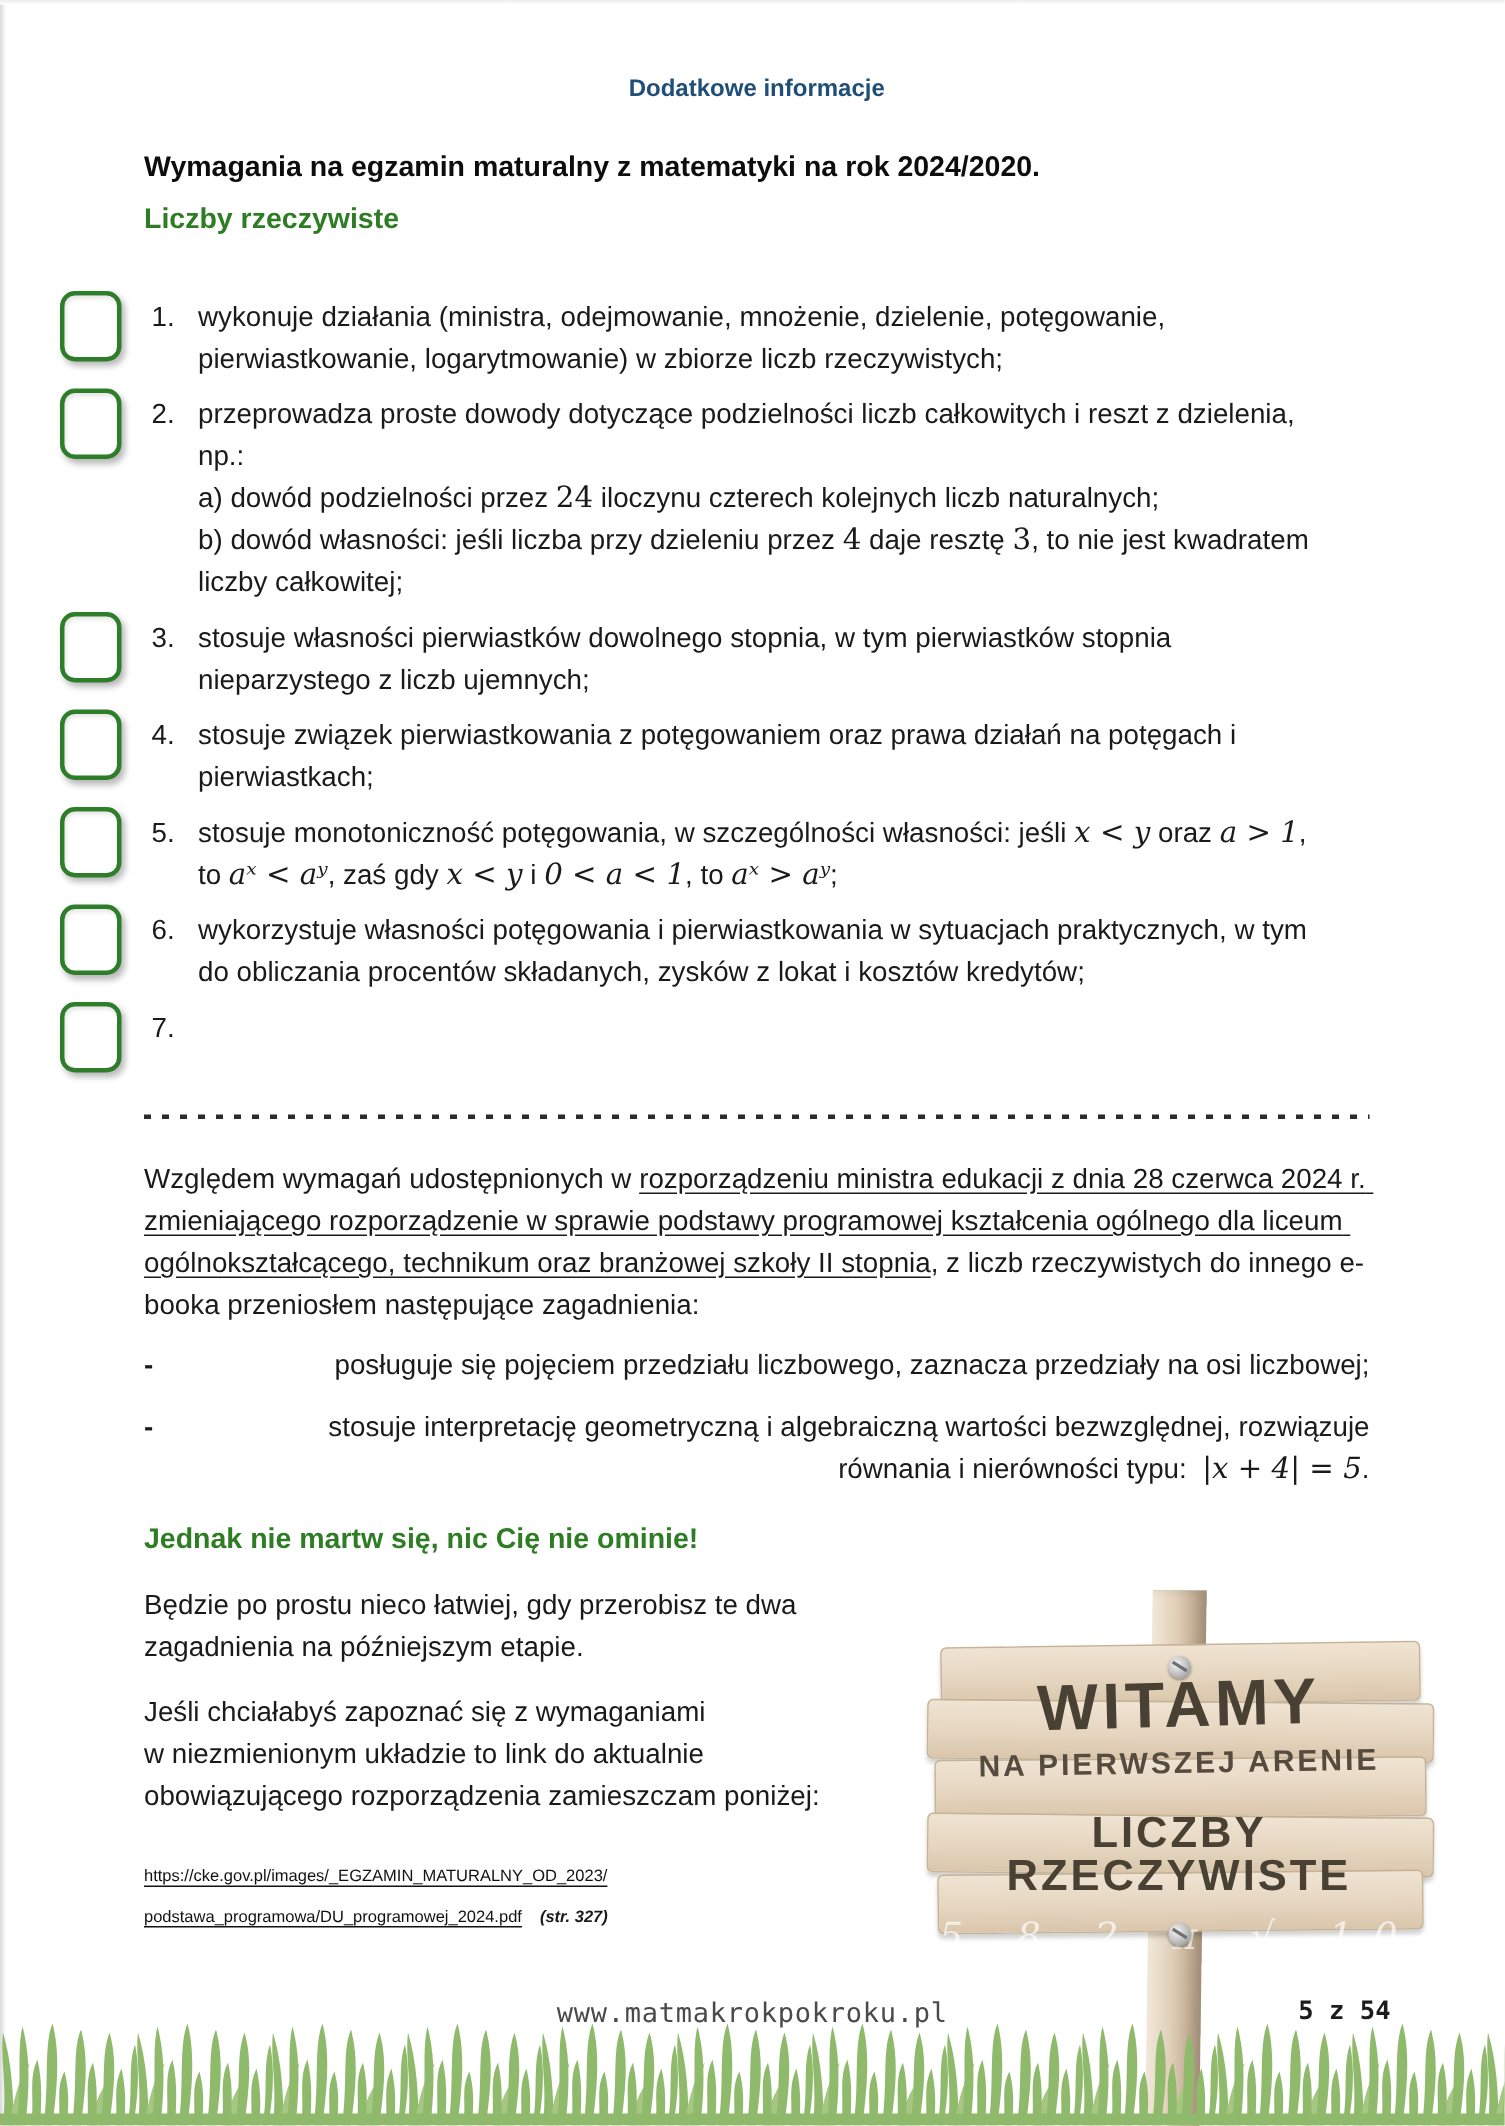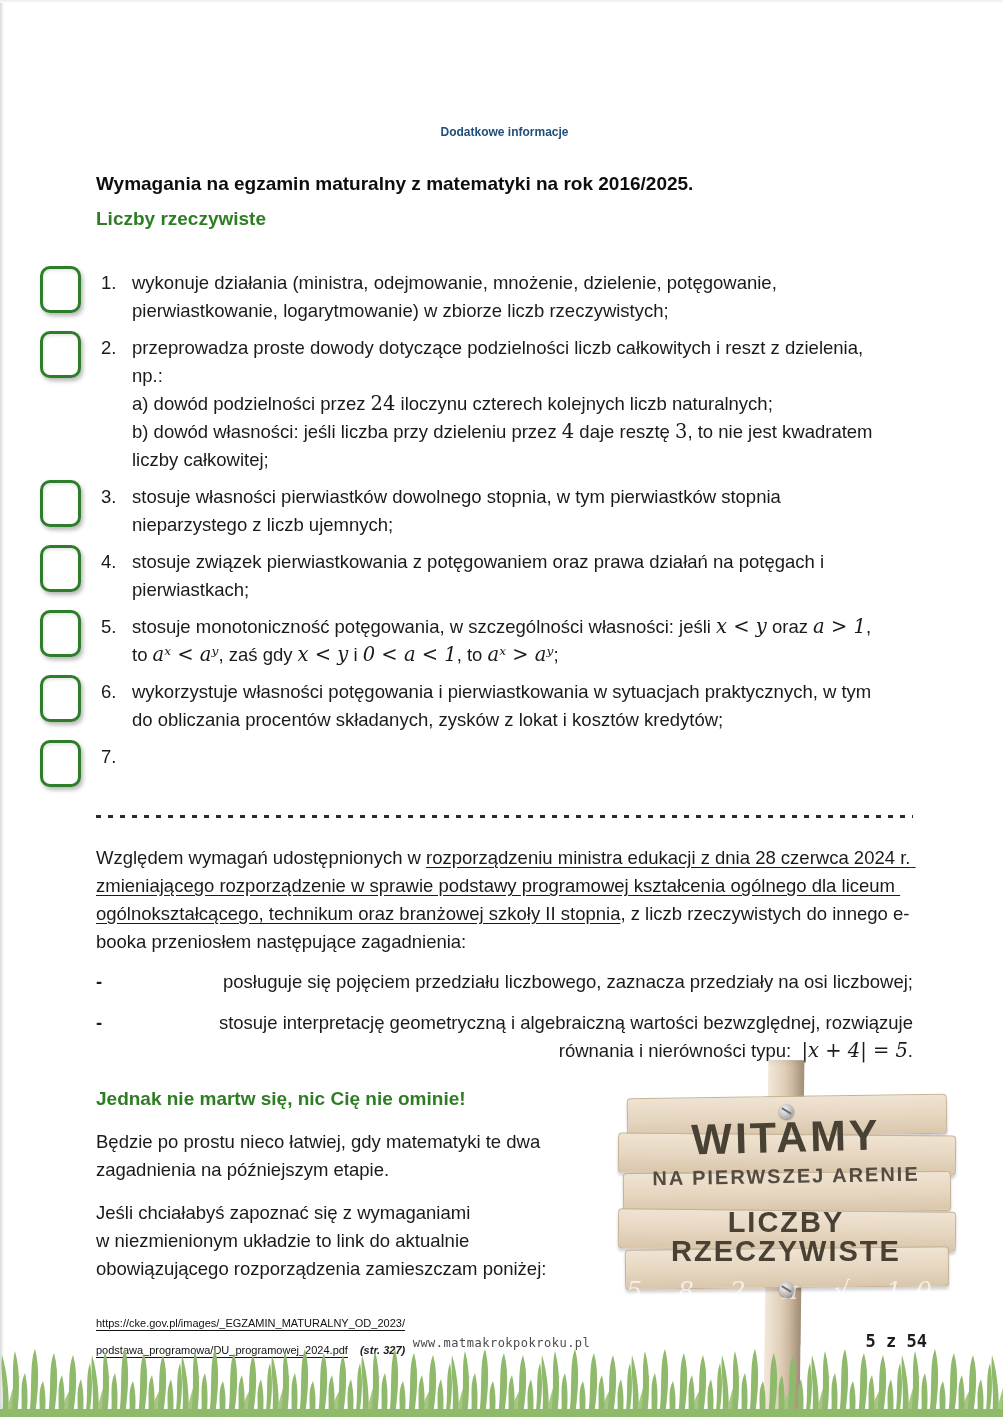--- a/index.html
+++ b/index.html
@@ -11,21 +11,21 @@
   }
   
   .page-edge-left{position:absolute;left:0;top:0;bottom:0;width:4px;
     background:linear-gradient(90deg,#d9d9d9,#ffffff);z-index:0;}
   .page-edge-top{position:absolute;left:0;top:0;right:0;height:3px;
     background:linear-gradient(180deg,#ececec,#ffffff);z-index:0;}
 
   .content{position:absolute;left:0;top:0;width:1003px;box-sizing:border-box;
     padding:0 90px 0 96px;z-index:1;}
 
-  .doc-title{margin-top:118px;text-align:center;font-size:12px;font-weight:bold;color:#1f4e79;}
+  .doc-title{margin-top:46px;text-align:center;font-size:16px;font-weight:bold;color:#1f4e79;}
   .doc-heading{margin-top:24px;font-size:19px;font-weight:bold;color:#0d0d0d;}
   .doc-subheading{margin-top:7px;font-size:19px;font-weight:bold;color:#2e7d24;}
 
   .req-list{margin-top:36px;margin-left:-56px;}
   .req-row{display:flex;align-items:flex-start;margin-bottom:9px;}
   .cbx{flex:0 0 auto;width:35px;height:41px;margin-top:-3px;margin-right:20px;
     border:3px solid #2e7d2b;border-radius:10px;background:#fff;
     box-shadow:2px 3px 4px rgba(0,0,0,.28), inset 1px 2px 3px rgba(0,0,0,.10);}
   .req-num{flex:0 0 auto;width:31px;}
   .req-text{flex:1 1 auto;white-space:pre-wrap;}
@@ -77,34 +77,34 @@
   .screw{position:absolute;width:15px;height:15px;border-radius:50%;z-index:3;
     background:radial-gradient(circle at 35% 35%,#f4f4f4,#bcbcbc 55%,#878787);
     box-shadow:0 1px 2px rgba(0,0,0,.4);}
   .screw::after{content:"";position:absolute;left:2px;right:2px;top:6px;height:2px;
     background:#6f6f6f;transform:rotate(32deg);}
   .screw-top{left:161px;top:44px;}
   .screw-bottom{left:161px;top:222px;}
 
   
   .footer-site{position:absolute;left:0;width:1003px;bottom:60px;text-align:center;z-index:3;
-    font-family:"DejaVu Sans Mono", monospace;font-size:12px;letter-spacing:.5px;color:#4a4a4a;}
+    font-family:"DejaVu Sans Mono", monospace;font-size:18px;letter-spacing:.5px;color:#4a4a4a;}
   .footer-page{position:absolute;right:76px;bottom:62px;z-index:3;
     font-family:"DejaVu Sans Mono", monospace;font-weight:bold;font-size:17px;color:#1c1c1c;}
   .grass{position:absolute;left:0;bottom:0;z-index:2;display:block;}
 </style>
 </head>
 <body>
 
 <div class="page-edge-left"></div>
 <div class="page-edge-top"></div>
 
 <div class="content">
   <div class="doc-title">Dodatkowe informacje</div>
-  <div class="doc-heading">Wymagania na egzamin maturalny z matematyki na rok 2016/2025.</div>
+  <div class="doc-heading">Wymagania na egzamin maturalny z matematyki na rok 2024/2020.</div>
   <div class="doc-subheading">Liczby rzeczywiste</div>
 
   <div class="req-list" id="req-list">
       <div class="req-row">
         <span class="cbx"></span>
         <span class="req-num">1.</span>
         <span class="req-text"><span>wykonuje działania (ministra, odejmowanie, mnożenie, dzielenie, potęgowanie,
 pierwiastkowanie, logarytmowanie) w zbiorze liczb rzeczywistych;</span></span>
       </div>
       <div class="req-row">
@@ -156,21 +156,21 @@
       <span class="bullet-text"><span>posługuje się pojęciem przedziału liczbowego, zaznacza przedziały na osi liczbowej;</span></span>
     </div>
     <div class="bullet-row">
       <span class="bullet-dash">-</span>
       <span class="bullet-text"><span>stosuje interpretację geometryczną i algebraiczną wartości bezwzględnej, rozwiązuje
 równania i nierówności typu:  </span><span class="math mi">|x + 4| = 5</span><span>.</span></span>
     </div>
   </div>
 
   <div class="encourage-heading">Jednak nie martw się, nic Cię nie ominie!</div>
-  <div class="para-block narrow">Będzie po prostu nieco łatwiej, gdy matematyki te dwa
+  <div class="para-block narrow">Będzie po prostu nieco łatwiej, gdy przerobisz te dwa
 zagadnienia na późniejszym etapie.</div>
   <div class="para-block narrow">Jeśli chciałabyś zapoznać się z wymaganiami
 w niezmienionym układzie to link do aktualnie
 obowiązującego rozporządzenia zamieszczam poniżej:</div>
 
   <div class="link-block narrow">
     <span class="url-line">https://cke.gov.pl/images/_EGZAMIN_MATURALNY_OD_2023/</span><br>
     <span class="url-line">podstawa_programowa/DU_programowej_2024.pdf</span><span class="page-ref">(str. 327)</span>
   </div>
 </div>

